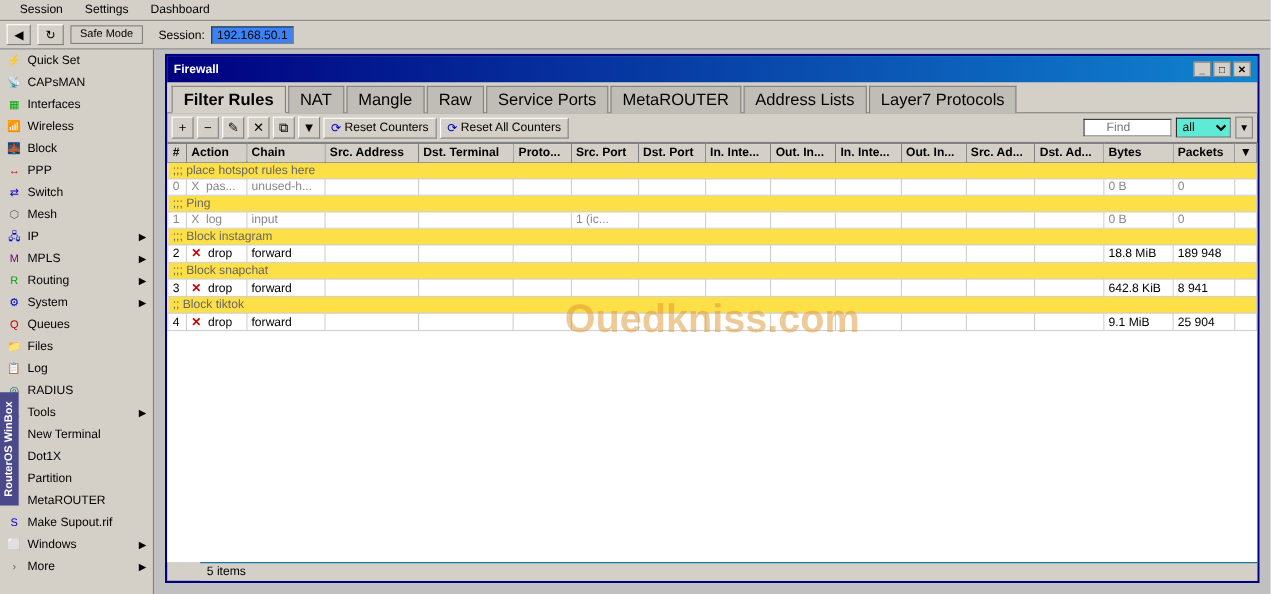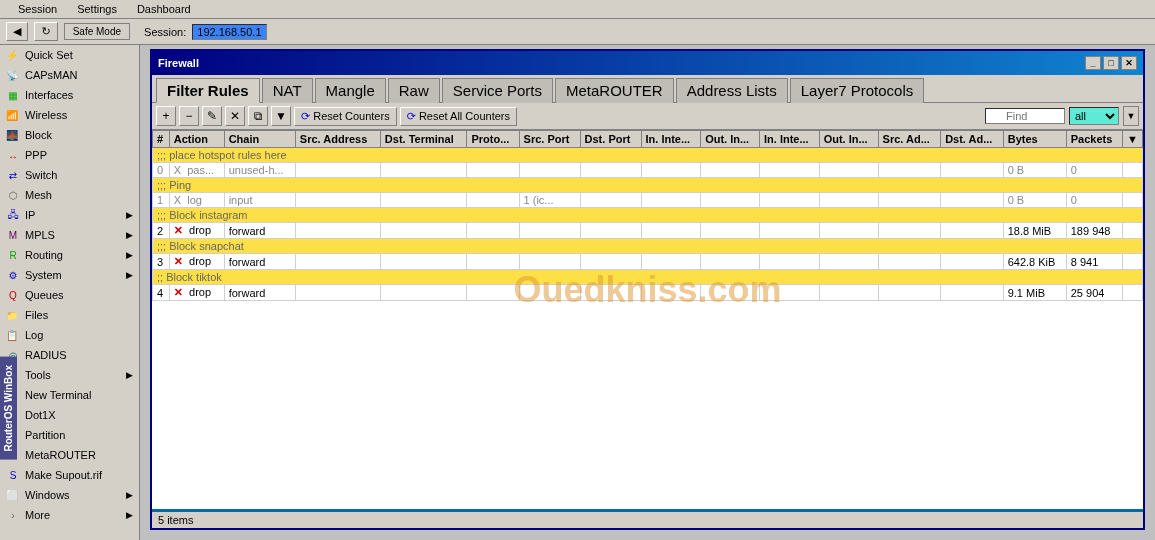--- a/index.html
+++ b/index.html
@@ -303,24 +303,25 @@
     .fw-table tbody tr.comment-row td {
       color: #666;
       background: #fde047;
     }
     .fw-table tbody tr.disabled td {
       color: #888;
     }
 
     
     .fw-status {
-      border-top: 3px solid #0369a1;
+      border-top: 1px solid #0369a1;
       padding: 2px 6px;
       font-size: 11px;
       background: #d4d0c8;
+      margin-left: 30px;
     }
 
     .watermark {
       position: absolute;
       top: 50%;
       left: 50%;
       transform: translate(-50%, -50%);
       font-size: 36px;
       font-weight: bold;
       color: rgba(220, 150, 50, 0.5);

